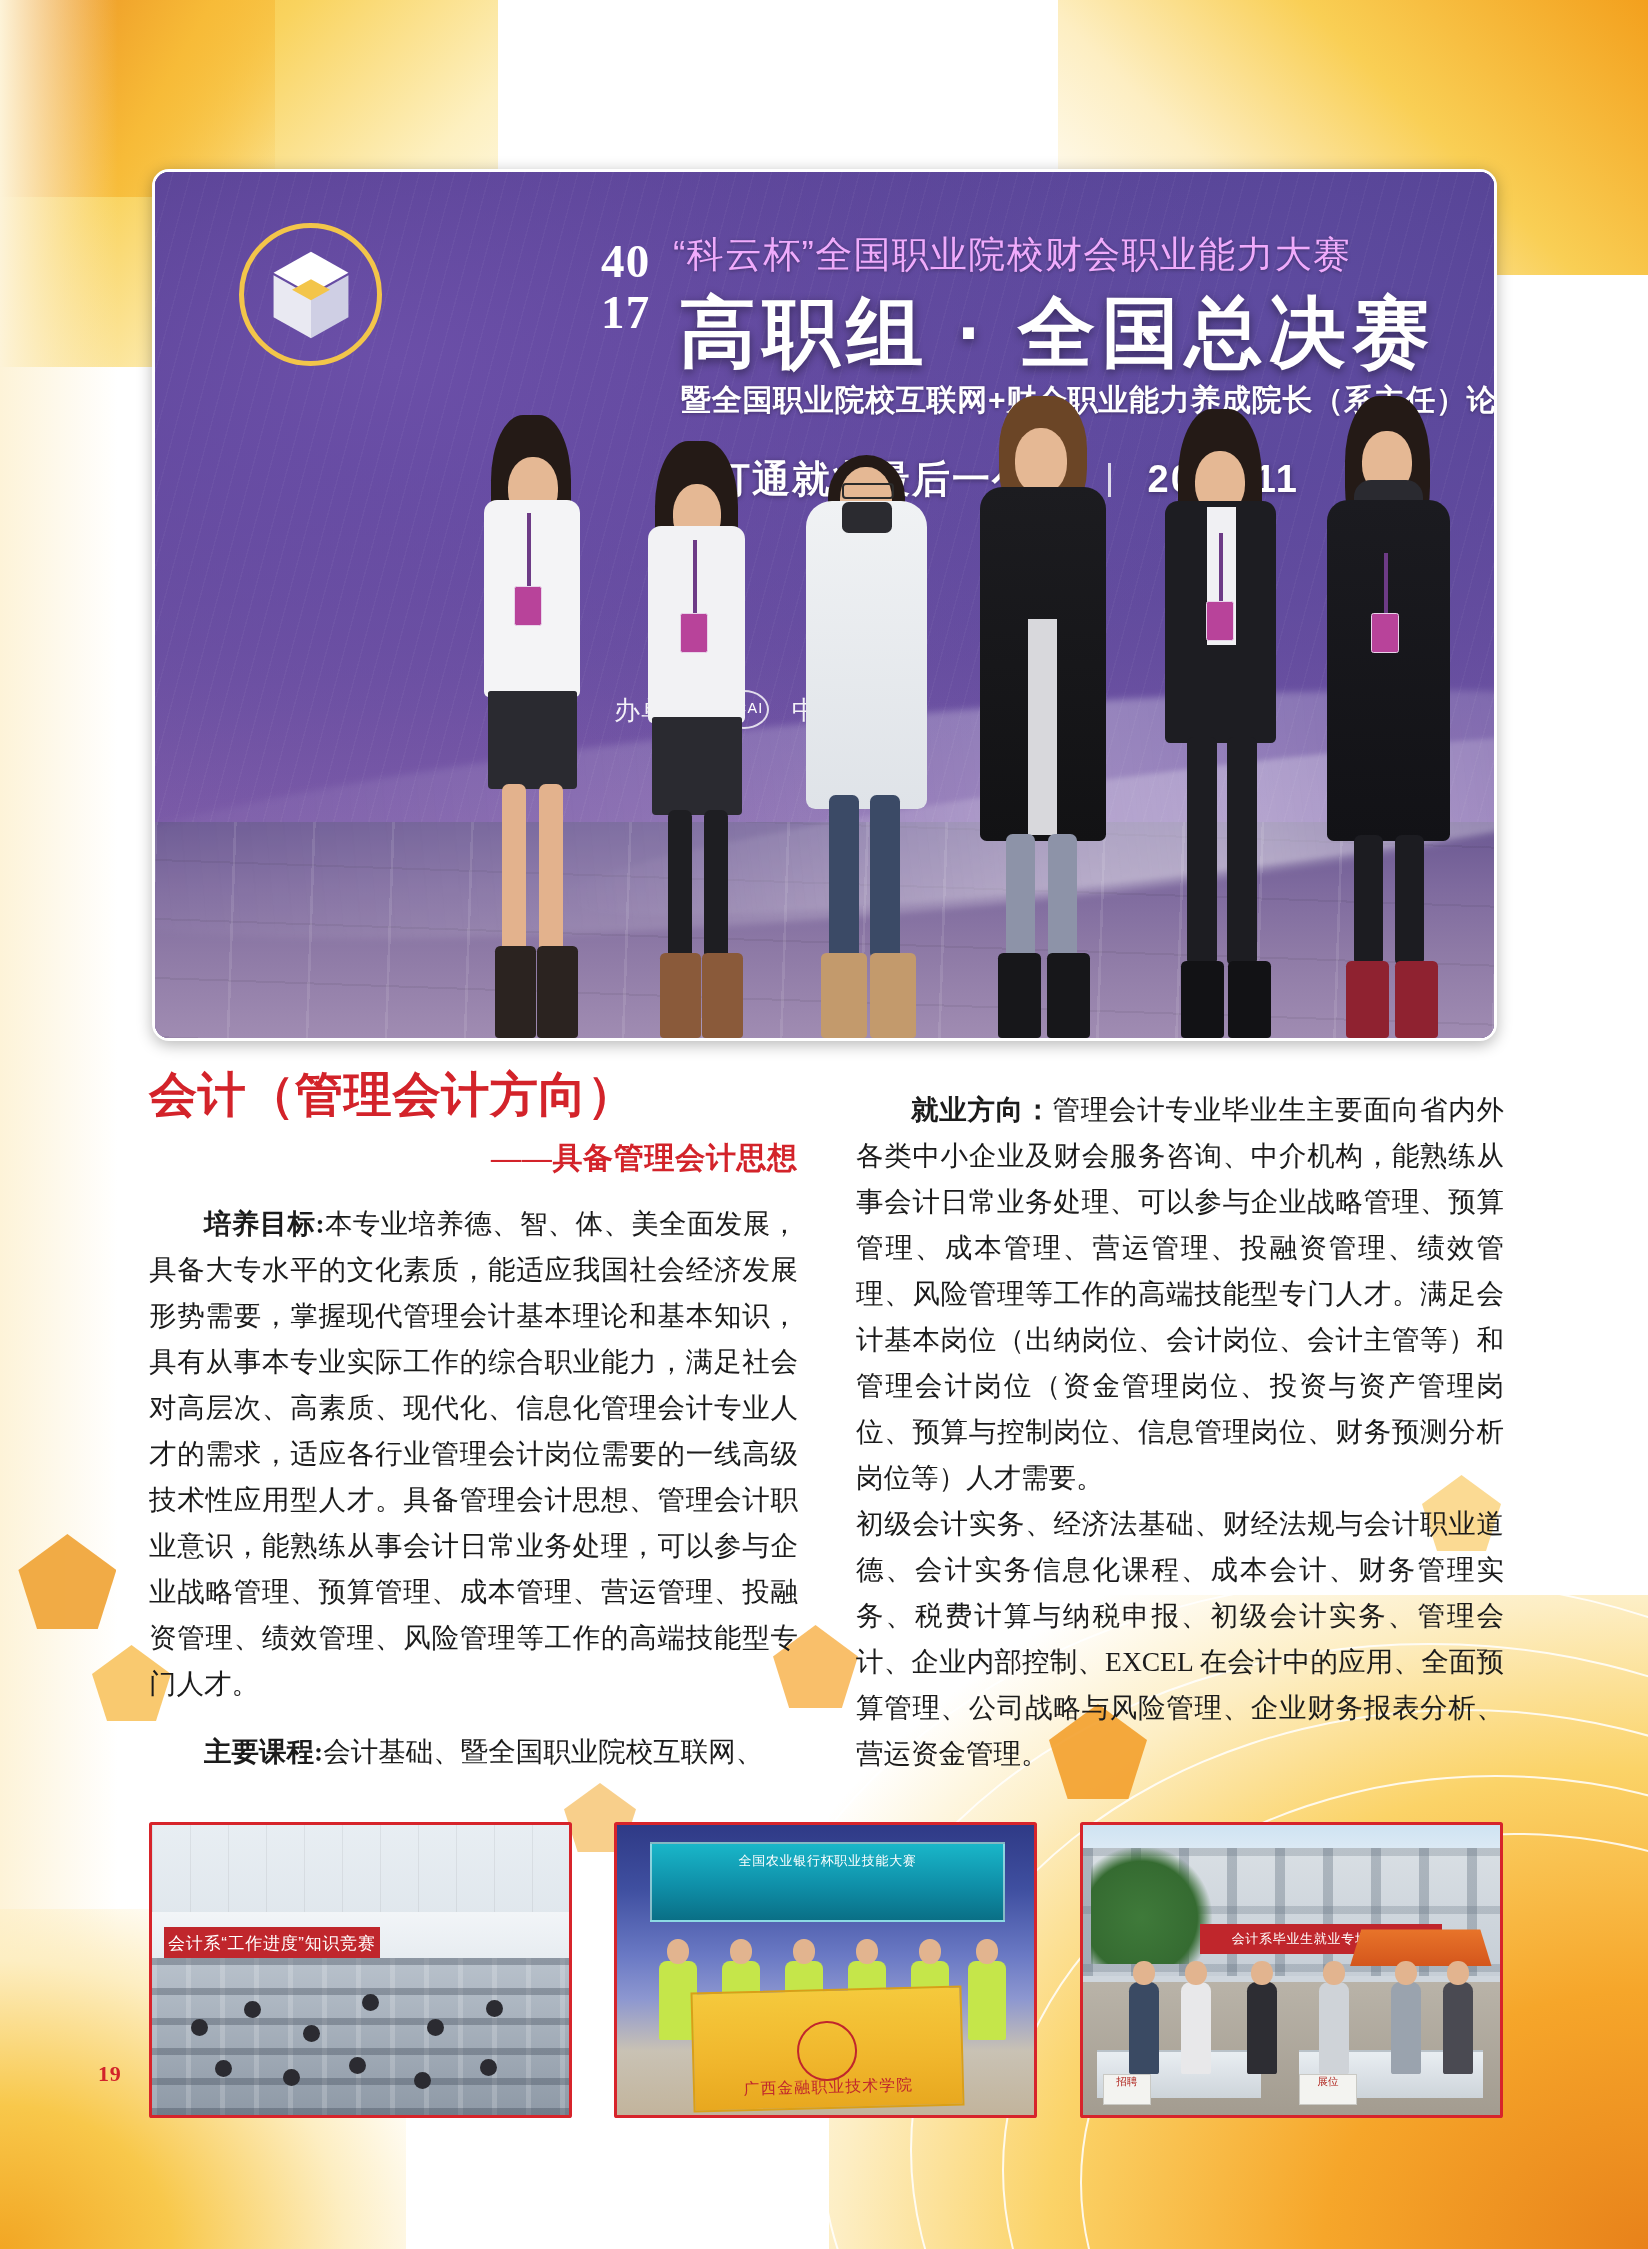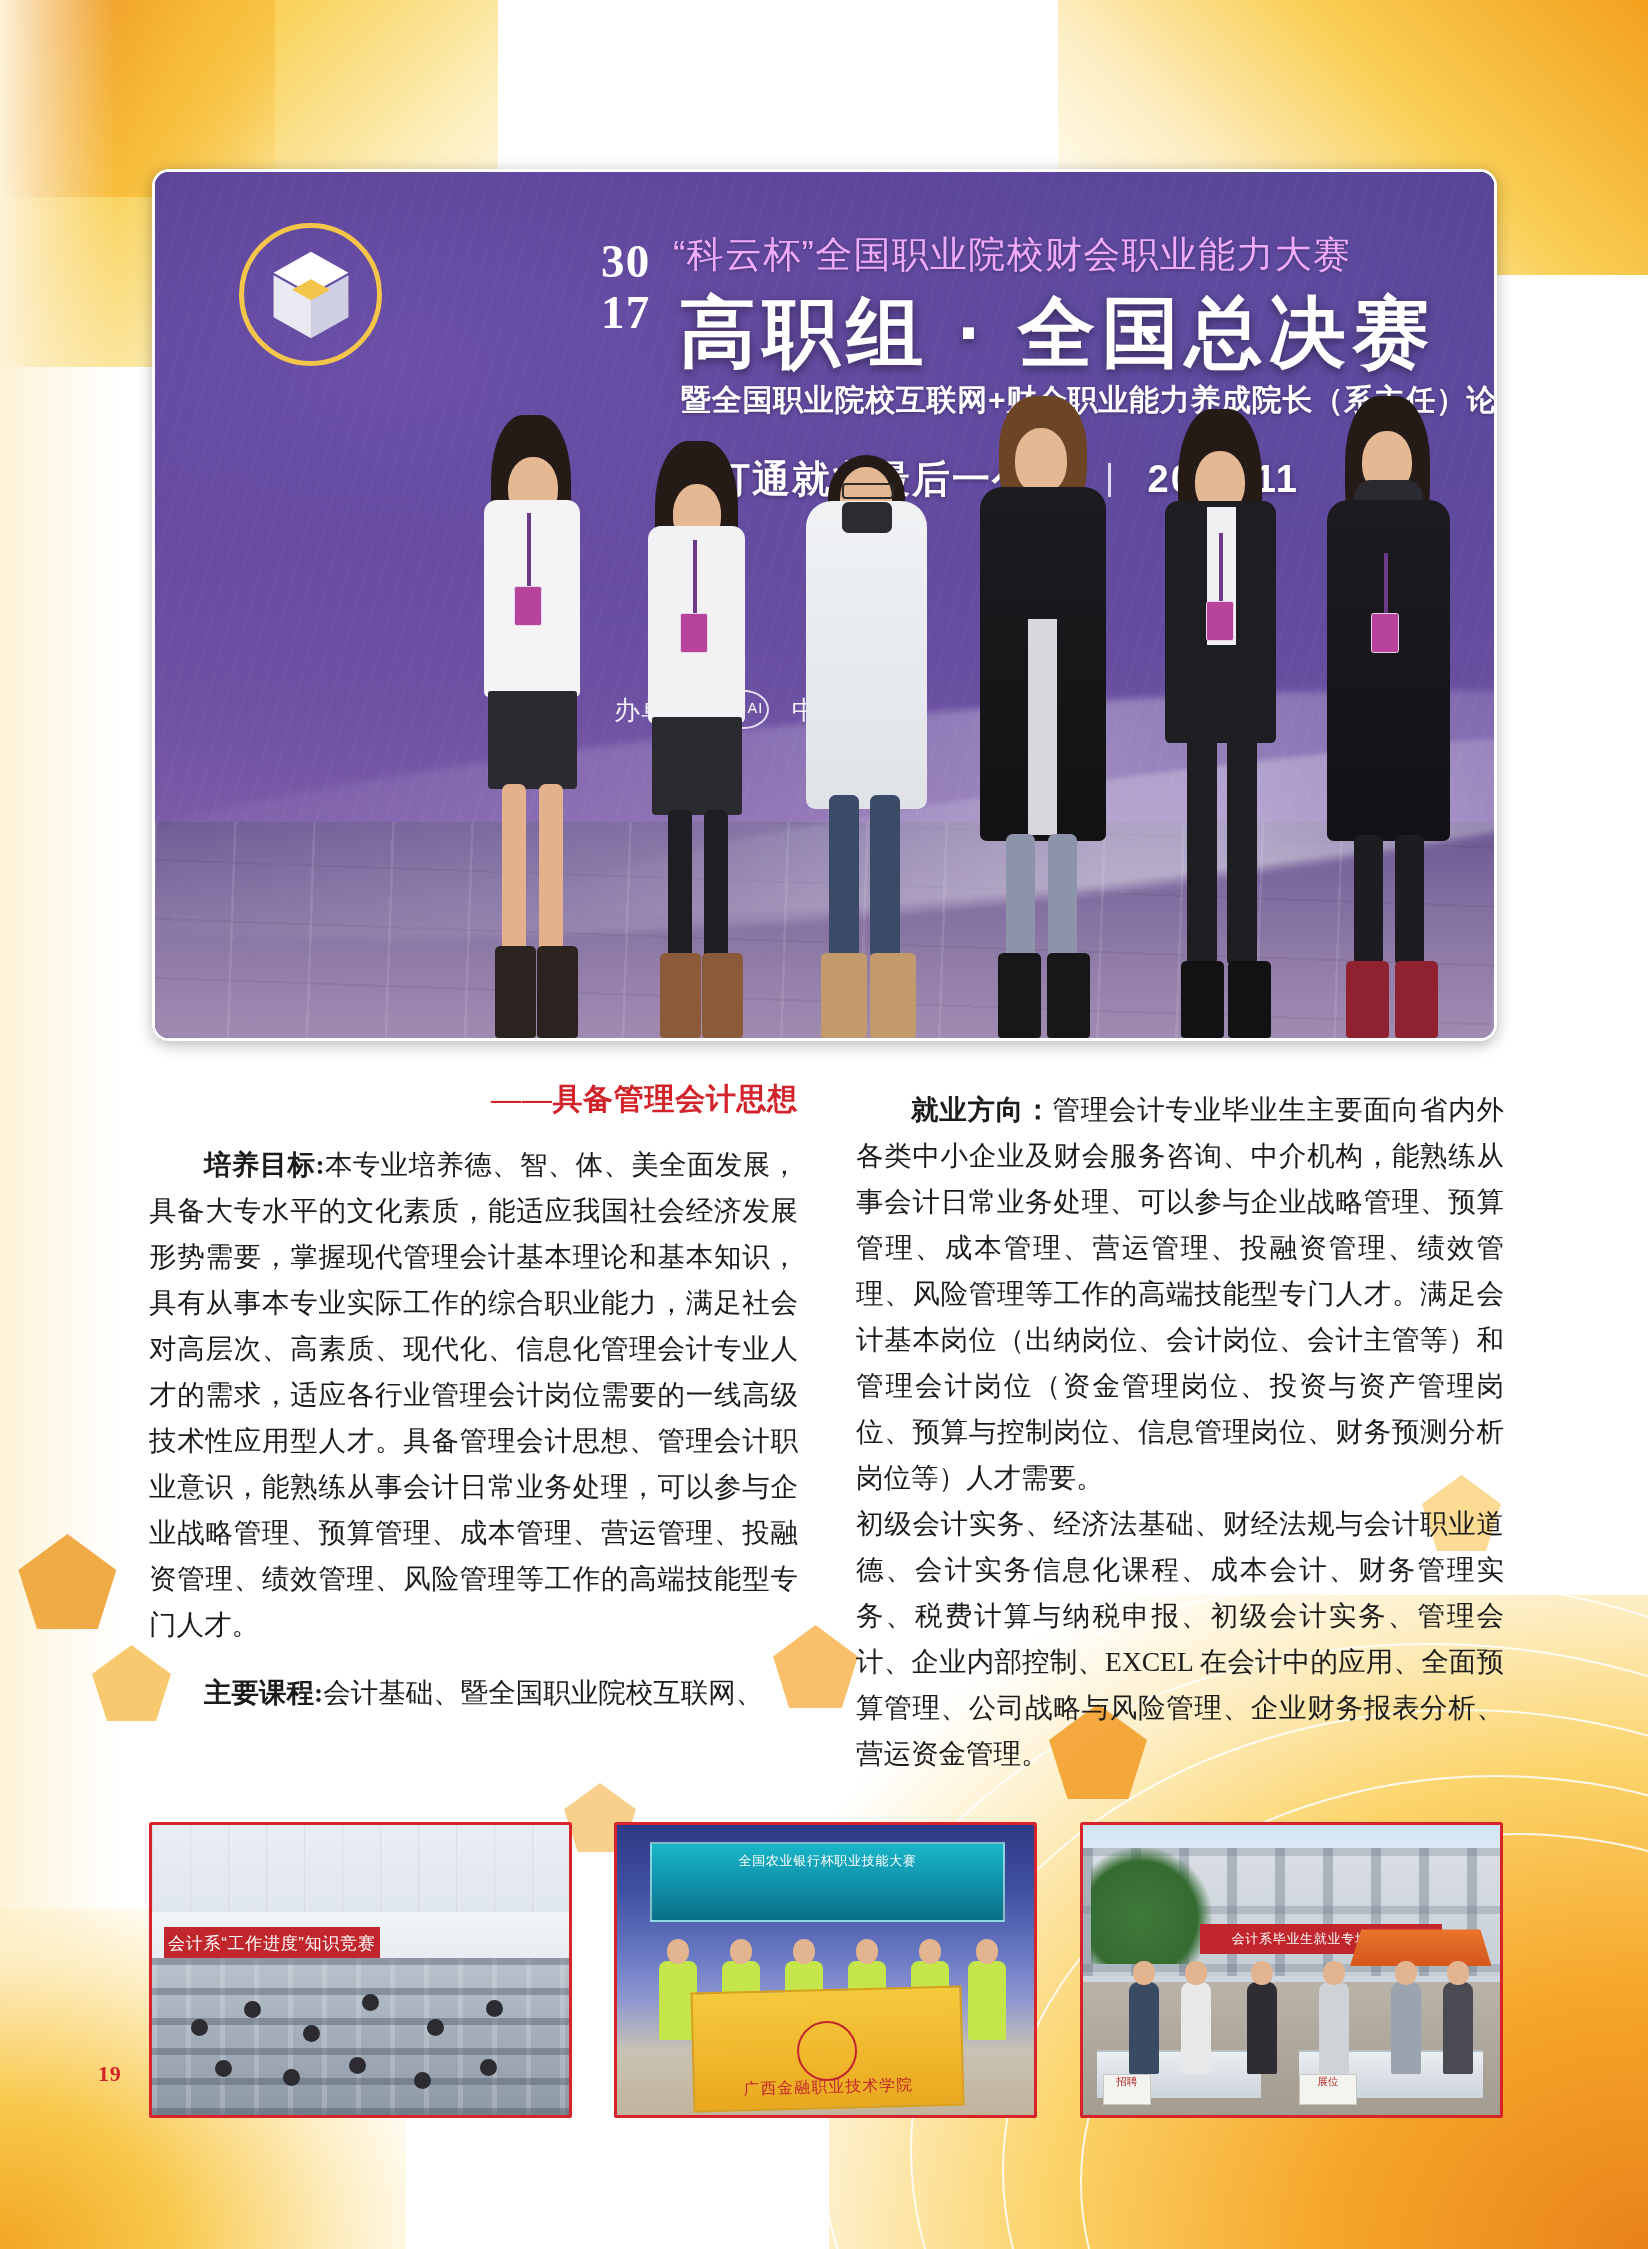--- a/index.html
+++ b/index.html
@@ -551,21 +551,21 @@
         <svg viewBox="0 0 134 140" width="88" height="92">
           <polygon points="67,4 124,36 67,68 10,36" fill="#ffffff"></polygon>
           <polygon points="10,40 67,72 67,136 10,104" fill="#e9e9f2"></polygon>
           <polygon points="124,40 67,72 67,136 124,104" fill="#cfcfe4"></polygon>
           <polygon points="67,46 96,62 67,78 38,62" fill="#f3c54a"></polygon>
         </svg>
       </div>
     </div>
 
     <div class="hero-year">
-      <div>30</div>
+      <div>40</div>
       <div>17</div>
     </div>
     <div class="hero-line1">“科云杯”全国职业院校财会职业能力大赛</div>
     <div class="hero-line2">高职组 · 全国总决赛</div>
     <div class="hero-line3">暨全国职业院校互联网+财会职业能力养成院长（系主任）论坛</div>
     <div class="hero-line4">
       <span>打通就业最后一公里</span>
       <span class="divider"></span>
       <span>2017-11</span>
     </div>
@@ -655,20 +655,21 @@
         <div class="boot" style="left:47px;bottom:0;width:43px;height:77px;background:#8f2230;"></div>
         <div class="boot" style="left:96px;bottom:0;width:43px;height:77px;background:#8f2230;"></div>
       </div>
 
     </div>
   </div>
 
   <div class="article">
 
     <div class="col-left">
+      <h1 class="headline">会计（管理会计方向）</h1>
       <div class="subheadline">——具备管理会计思想</div>
 
       <p class="para">
         <span class="lbl">培养目标:</span><span>本专业培养德、智、体、美全面发展，具备大专水平的文化素质，能适应我国社会经济发展形势需要，掌握现代管理会计基本理论和基本知识，具有从事本专业实际工作的综合职业能力，满足社会对高层次、高素质、现代化、信息化管理会计专业人才的需求，适应各行业管理会计岗位需要的一线高级技术性应用型人才。具备管理会计思想、管理会计职业意识，能熟练从事会计日常业务处理，可以参与企业战略管理、预算管理、成本管理、营运管理、投融资管理、绩效管理、风险管理等工作的高端技能型专门人才。</span>
       </p>
 
       <p class="para">
         <span class="lbl">主要课程:</span><span>会计基础、暨全国职业院校互联网、</span>
       </p>
     </div>

